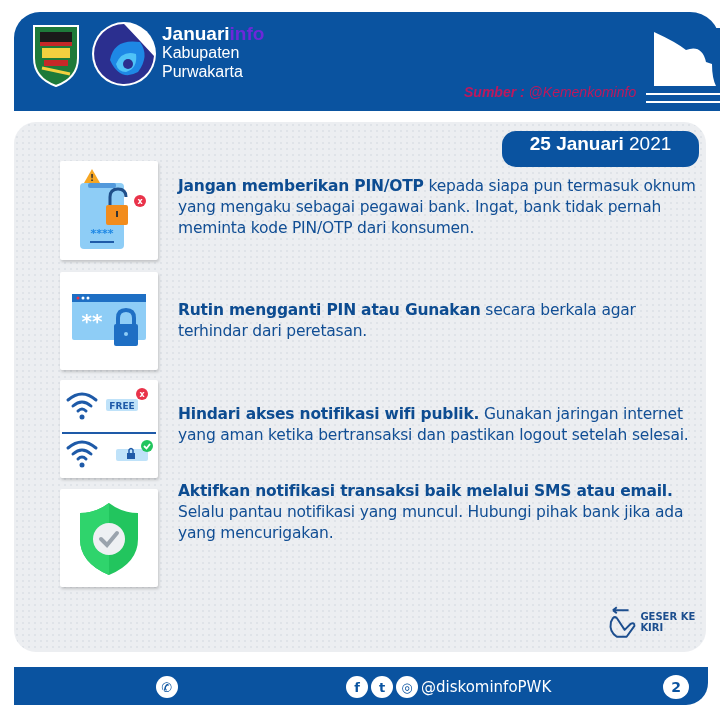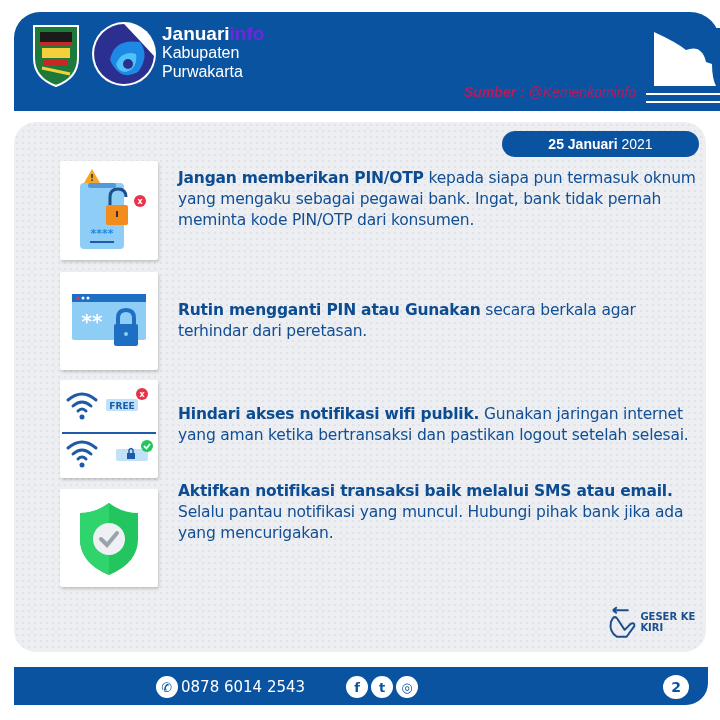--- a/index.html
+++ b/index.html
@@ -20,23 +20,23 @@
   .sumber b { font-weight: bold; }
   .corner-art { position: absolute; left: 646px; top: 28px; width: 74px; height: 84px; }
 
   .main-panel {
     position: absolute; left: 14px; top: 122px; width: 692px; height: 530px;
     background: #eceef1; border-radius: 22px;
     background-image: radial-gradient(#dfe3e8 1px, transparent 1.2px);
     background-size: 6px 6px;
   }
   .date-badge {
-    position: absolute; left: 502px; top: 131px; width: 197px; height: 26px;
+    position: absolute; left: 502px; top: 131px; width: 197px; height: 36px;
     background: #0a53a0; border-radius: 14px; color: #fff; text-align: center;
-    font-family: "Liberation Sans", sans-serif; font-size: 14px; line-height: 26px;
+    font-family: "Liberation Sans", sans-serif; font-size: 19px; line-height: 26px;
   }
   .date-badge b { font-weight: bold; }
 
   .card {
     position: absolute; left: 60px; width: 98px; background: #fff;
     box-shadow: 1px 2px 3px rgba(0,0,0,0.18); border-radius: 2px;
   }
   .card svg { display: block; }
 
   .tip { position: absolute; left: 178px; width: 520px; color: #114e94;
@@ -112,21 +112,21 @@
     <rect x="28" y="22" width="28" height="5" rx="2" fill="#1565c0" opacity="0.5"></rect>
     <text x="42" y="76" font-size="11" text-anchor="middle" fill="#1e88e5" font-weight="bold">****</text>
     <rect x="30" y="80" width="24" height="2" fill="#1e5aa8"></rect>
     <path d="M50 44 V36 Q50 28 58 28 Q66 28 66 36" fill="none" stroke="#1f4f8a" stroke-width="3"></path>
     <rect x="46" y="44" width="22" height="20" rx="2" fill="#f28c1c"></rect>
     <rect x="56" y="50" width="2" height="6" fill="#333"></rect>
     <circle cx="80" cy="40" r="6" fill="#e9334a"></circle>
     <text x="80" y="43" font-size="8" text-anchor="middle" fill="#fff" font-weight="bold">x</text>
   </svg>
 </div>
-<div class="tip" style="top:168px;">
+<div class="tip" style="top:176px;">
   <b>Jangan memberikan PIN/OTP</b><span> kepada siapa pun termasuk oknum yang mengaku sebagai pegawai bank. Ingat, bank tidak pernah meminta kode PIN/OTP dari konsumen.</span>
 </div>
 
 <div class="card" style="top:272px;height:98px;">
   <svg width="98" height="98" viewBox="0 0 98 98">
     <rect x="12" y="22" width="74" height="46" rx="2" fill="#8ecdf6"></rect>
     <rect x="12" y="22" width="74" height="8" fill="#1e6fc4"></rect>
     <circle cx="18" cy="26" r="1.5" fill="#e9334a"></circle>
       <circle cx="23" cy="26" r="1.5" fill="#fff"></circle>
       <circle cx="28" cy="26" r="1.5" fill="#fff"></circle>
@@ -186,22 +186,22 @@
     <path d="M4 18 Q2 28 10 33 H20 L28 22 Q28 18 24 20 L18 26 L10 14 Q8 12 6 14 Z" fill="none" stroke="#1c4e8e" stroke-width="2" stroke-linejoin="round"></path>
   </svg>
   <span>GESER KE KIRI</span>
 </div>
 
 <div class="footer-left"></div>
 <div class="footer"></div>
 
 <div class="foot-item" style="left:156px;">
   <span class="circ">✆</span>
-  <span>0878 6014 2543</span>
 </div>
 
 <div class="foot-item" style="left:346px;">
   <span class="circ">f</span>
   <span class="circ">t</span>
   <span class="circ">◎</span>
+  <span>@diskominfoPWK</span>
 </div>
 
 <div class="page-num">2</div>
 
 </body></html>

